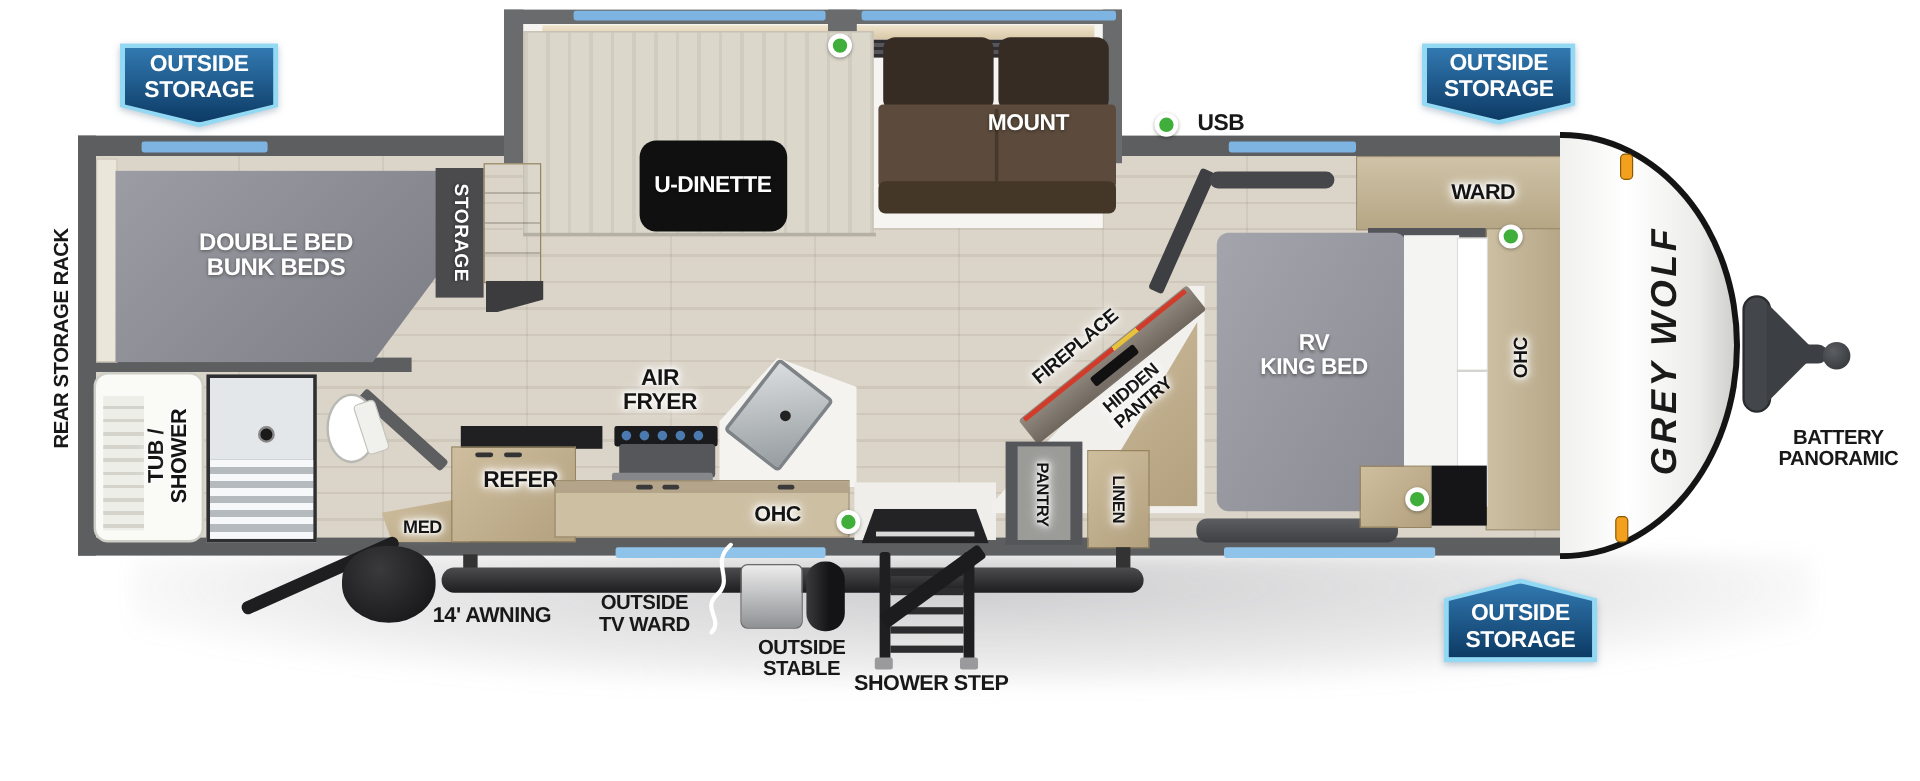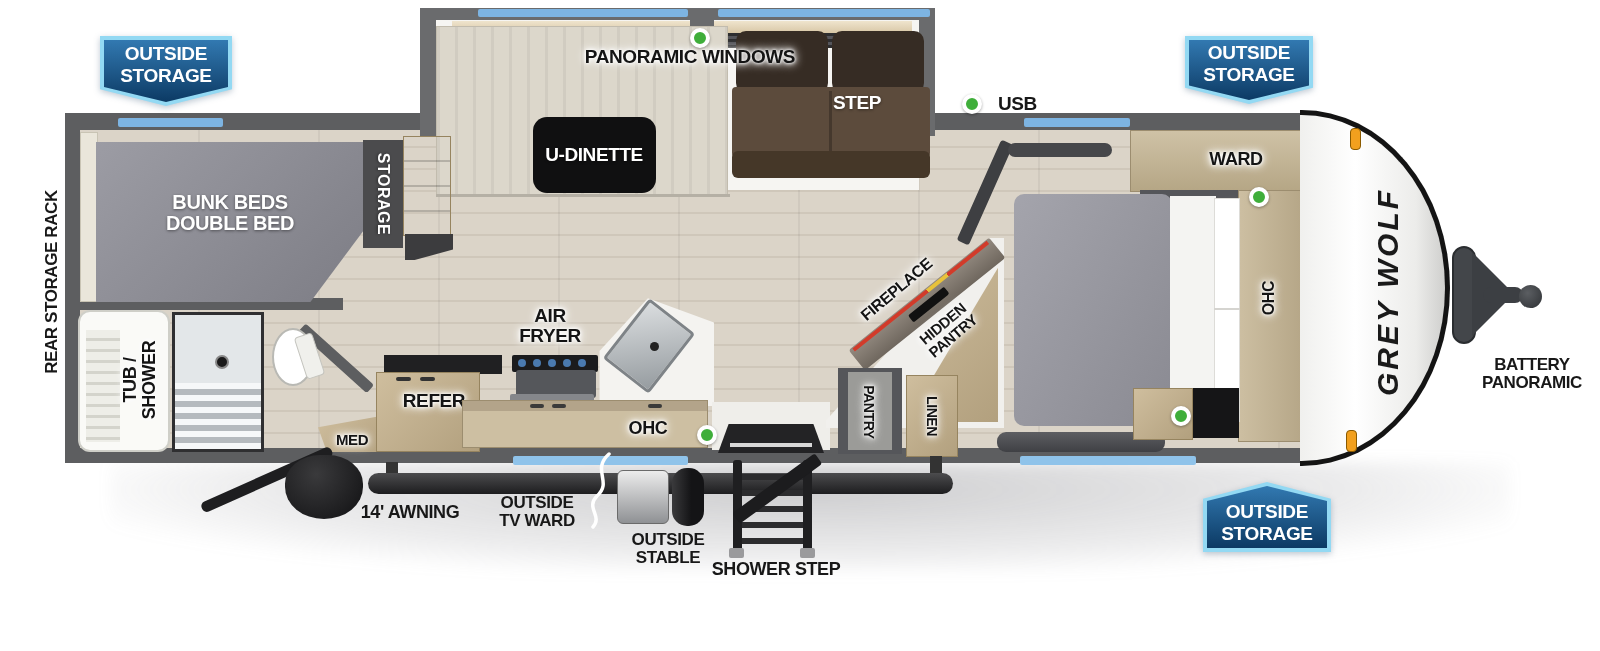--- a/index.html
+++ b/index.html
@@ -73,29 +73,28 @@
   <div class="abs" style="left:533px;top:117px;width:123px;height:76px;background:#101011;border-radius:14px;"></div>
   <div class="lblw ctr" style="left:594px;top:155px;font-size:19px;"><span>U-DINETTE</span></div>
 
   <div class="abs" style="left:732px;top:25px;width:198px;height:153px;">
     <div class="abs" style="left:4px;top:6px;width:92px;height:62px;background:#362c24;border-radius:10px;"></div>
     <div class="abs" style="left:100px;top:6px;width:92px;height:62px;background:#362c24;border-radius:10px;"></div>
     <div class="abs" style="left:0;top:62px;width:198px;height:70px;background:#5c4b3c;border-radius:4px;"></div>
     <div class="seam" style="left:97px;top:66px;width:3px;height:62px;"></div>
     <div class="abs" style="left:0;top:126px;width:198px;height:27px;background:#453728;border-radius:6px;"></div>
   </div>
-  <div class="lblw ctr" style="left:857px;top:103px;font-size:19px;"><span>STEP</span></div>
-  <div class="lbl ctr" style="left:690px;top:57px;font-size:19px;"><span>PANORAMIC WINDOWS</span></div>
+  <div class="lblw ctr" style="left:857px;top:103px;font-size:19px;"><span>MOUNT</span></div>
 
   <div class="abs" style="left:80px;top:132px;width:18px;height:170px;background:#eae6da;border:1px solid #c9c4b4;box-sizing:border-box;"></div>
   <div class="abs" style="left:96px;top:142px;width:268px;height:160px;background:linear-gradient(135deg,#9c9ca4,#7d7d85);
               clip-path:polygon(0 0,100% 0,100% 55%,80% 100%,0 100%);"></div>
   <div class="lblw" style="left:130px;top:192px;width:200px;font-size:20px;">
-    <span style="display:block">BUNK BEDS</span>
-      <span style="display:block">DOUBLE BED</span>
+    <span style="display:block">DOUBLE BED</span>
+      <span style="display:block">BUNK BEDS</span>
   </div>
   <div class="abs" style="left:363px;top:140px;width:40px;height:108px;background:#4b4b4d;"></div>
   <div class="lblw ctr" style="left:383px;top:194px;font-size:16px;transform:translate(-50%,-50%) rotate(90deg);letter-spacing:.5px;"><span>STORAGE</span></div>
   <div class="abs wood" style="left:403px;top:136px;width:48px;height:100px;border:1px solid #96845f;box-sizing:border-box;
        background-image:repeating-linear-gradient(180deg,transparent 0 23px,rgba(0,0,0,.18) 23px 25px);"></div>
   <div class="abs" style="left:405px;top:234px;width:48px;height:26px;background:#3c3c3e;clip-path:polygon(0 0,100% 0,100% 60%,20% 100%,0 100%);"></div>
 
   <div class="abs" style="left:78px;top:310px;width:92px;height:142px;background:#fafaf7;border:2px solid #cfcfc8;border-radius:12px;box-sizing:border-box;"></div>
   <div class="abs" style="left:86px;top:330px;width:34px;height:112px;background:repeating-linear-gradient(180deg,#eeeee8 0 8px,#d4d4cc 8px 11px);"></div>
   <div class="lbl" style="left:140px;top:380px;font-size:18px;transform:translate(-50%,-50%) rotate(-90deg);">
@@ -178,20 +177,24 @@
 
   <div class="abs" style="left:1238px;top:190px;width:66px;height:252px;
        background:linear-gradient(90deg,#cdbfa2,#b5a687);border:1px solid #9c8d6f;box-sizing:border-box;"></div>
   <div class="lbl" style="left:1269px;top:298px;font-size:16px;transform:translate(-50%,-50%) rotate(-90deg);"><span>OHC</span></div>
 
   <div class="abs" style="left:1014px;top:194px;width:158px;height:232px;border-radius:10px;
        background:linear-gradient(120deg,#a4a4ac,#8a8a92);"></div>
   <div class="abs" style="left:1170px;top:196px;width:46px;height:228px;background:#f4f4f2;"></div>
   <div class="abs" style="left:1214px;top:198px;width:26px;height:224px;background:#ffffff;border:1px solid #dddcd8;box-sizing:border-box;"></div>
   <div class="seam" style="left:1214px;top:308px;width:26px;height:2px;background:#d5d4d0;"></div>
+  <div class="lblw" style="left:1030px;top:277px;width:130px;font-size:19px;">
+    <span style="display:block">RV</span>
+      <span style="display:block">KING BED</span>
+  </div>
   <div class="abs" style="left:997px;top:432px;width:168px;height:20px;border-radius:9px;background:linear-gradient(180deg,#5d5e62,#3f4044);"></div>
   <div class="abs wood" style="left:1133px;top:388px;width:60px;height:52px;border:1px solid #96845f;box-sizing:border-box;"></div>
   <div class="abs" style="left:1193px;top:388px;width:46px;height:50px;background:#151517;"></div>
 
   <div class="abs" style="left:1300px;top:110px;width:150px;height:356px;
        background:linear-gradient(90deg,#f0f0ee,#ffffff 38%,#ececea 80%,#cfcfcd);
        border:5px solid #141414;border-left:none;box-sizing:border-box;
        border-radius:0 150px 150px 0 / 0 180px 180px 0;"></div>
   <div class="abs" style="left:1350px;top:128px;width:9px;height:20px;border-radius:4px;background:#f2a01e;border:1px solid #8a5a00;"></div>
   <div class="abs" style="left:1346px;top:430px;width:9px;height:20px;border-radius:4px;background:#f2a01e;border:1px solid #8a5a00;"></div>

